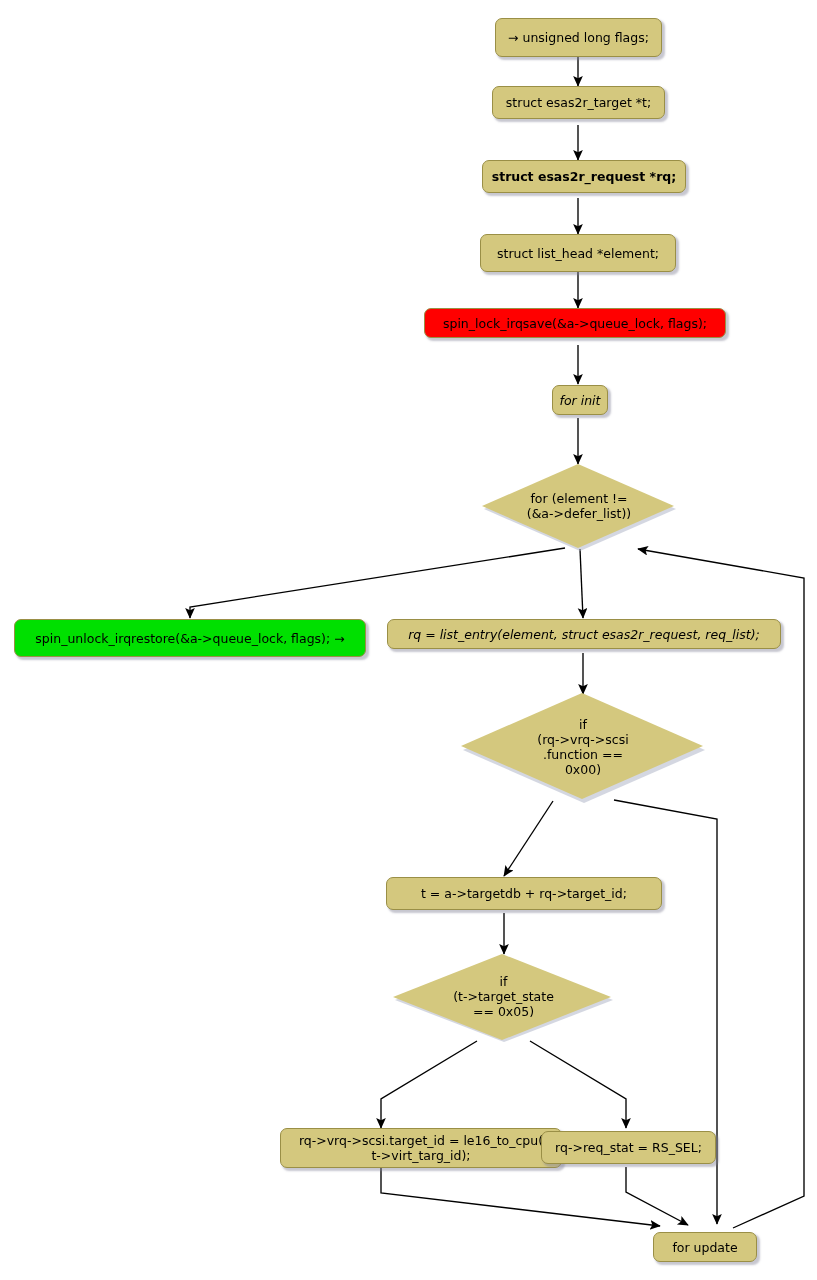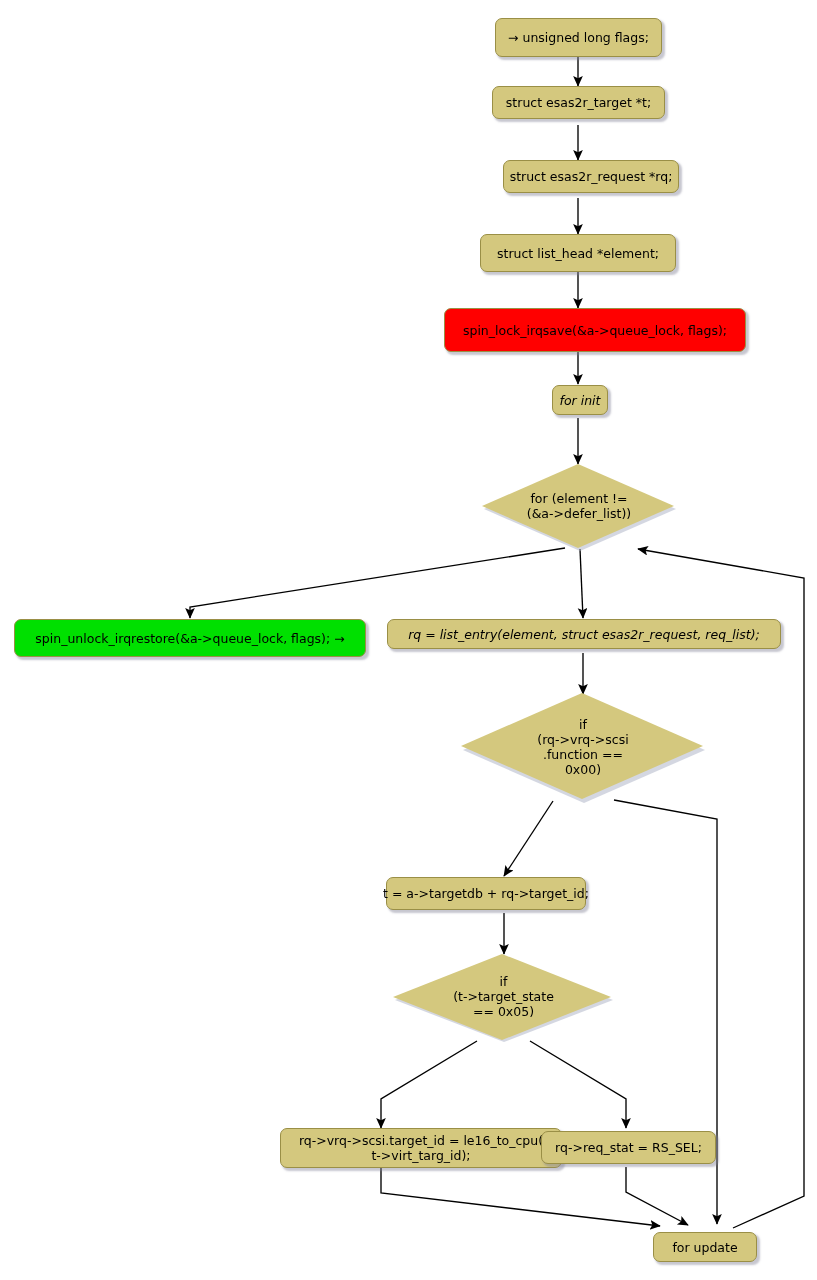--- a/index.html
+++ b/index.html
@@ -119,29 +119,29 @@
   </svg>
 
   <div class="node n-rect" style="left:495px; top:18px; width:167px; height:39px;">
     <span>→ unsigned long flags;</span>
   </div>
 
   <div class="node n-rect" style="left:492px; top:86px; width:173px; height:33px;">
     <span>struct esas2r_target *t;</span>
   </div>
 
-  <div class="node n-rect" style="left:503px; top:160px; width:176px; height:33px;">
+  <div class="node n-rect" style="left:482px; top:160px; width:204px; height:33px;font-weight:bold;">
     <span>struct esas2r_request *rq;</span>
   </div>
 
   <div class="node n-rect" style="left:480px; top:234px; width:196px; height:38px;">
     <span>struct list_head *element;</span>
   </div>
 
-  <div class="node n-rect red" style="left:444px; top:308px; width:302px; height:44px;">
+  <div class="node n-rect red" style="left:424px; top:308px; width:302px; height:30px;">
     <span>spin_lock_irqsave(&amp;a-&gt;queue_lock, flags);</span>
   </div>
 
   <div class="node n-rect" style="left:552px; top:385px; width:56px; height:30px;font-style:italic;">
     <span>for init</span>
   </div>
 
   <div class="node n-diamond" style="left:480px; top:462px; width:200px; height:90px;">
     <svg class="dia-shape" viewBox="0 0 200 90" preserveAspectRatio="none">
       <polygon points="100,5 196,47 100,89 4,47" fill="#aab0c4" opacity="0.5"></polygon>
@@ -163,21 +163,21 @@
     <svg class="dia-shape" viewBox="0 0 250 114" preserveAspectRatio="none">
       <polygon points="125,6 246,59 125,112 4,59" fill="#aab0c4" opacity="0.5"></polygon>
       <polygon points="123,2 244,55 123,108 2,55" fill="#d4c87e"></polygon>
     </svg>
     <span class="dia-label" style="margin-left:-2px; margin-top:-3px;">if
 (rq-&gt;vrq-&gt;scsi
 .function ==
 0x00)</span>
   </div>
 
-  <div class="node n-rect" style="left:386px; top:877px; width:200px; height:33px;">
+  <div class="node n-rect" style="left:386px; top:877px; width:276px; height:33px;">
     <span>t = a-&gt;targetdb + rq-&gt;target_id;</span>
   </div>
 
   <div class="node n-diamond" style="left:392px; top:952px; width:225px; height:92px;">
     <svg class="dia-shape" viewBox="0 0 225 92" preserveAspectRatio="none">
       <polygon points="112,5 221,48 112,90 3,48" fill="#aab0c4" opacity="0.5"></polygon>
       <polygon points="110,2 219,45 110,88 1,45" fill="#d4c87e"></polygon>
     </svg>
     <span class="dia-label" style="margin-left:-2px; margin-top:-3px;">if
 (t-&gt;target_state

